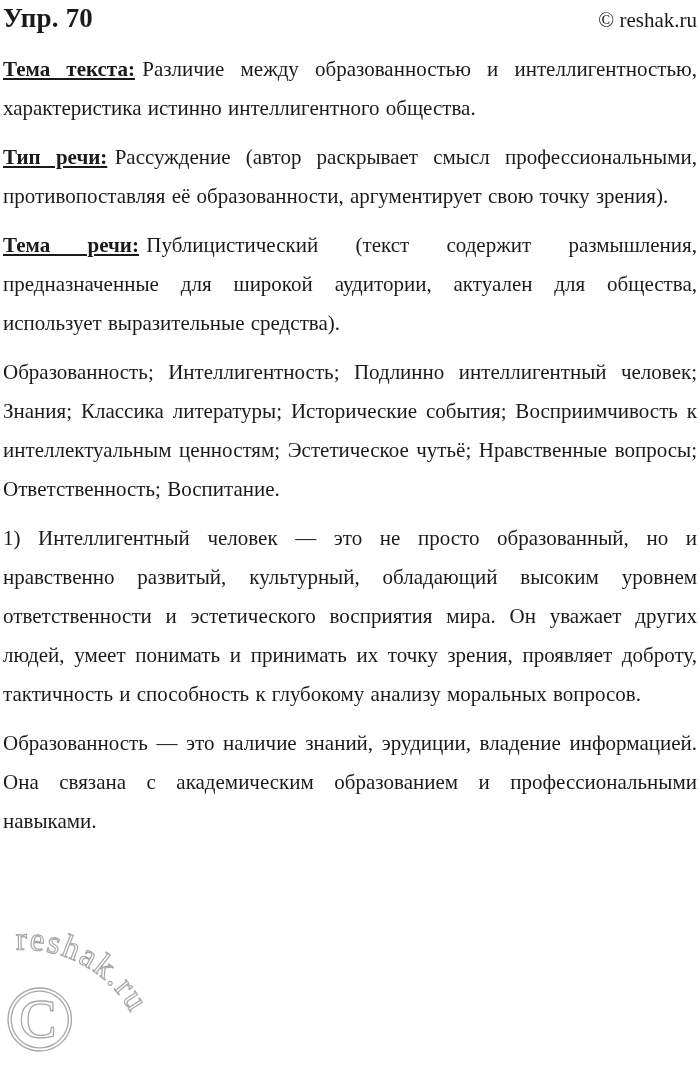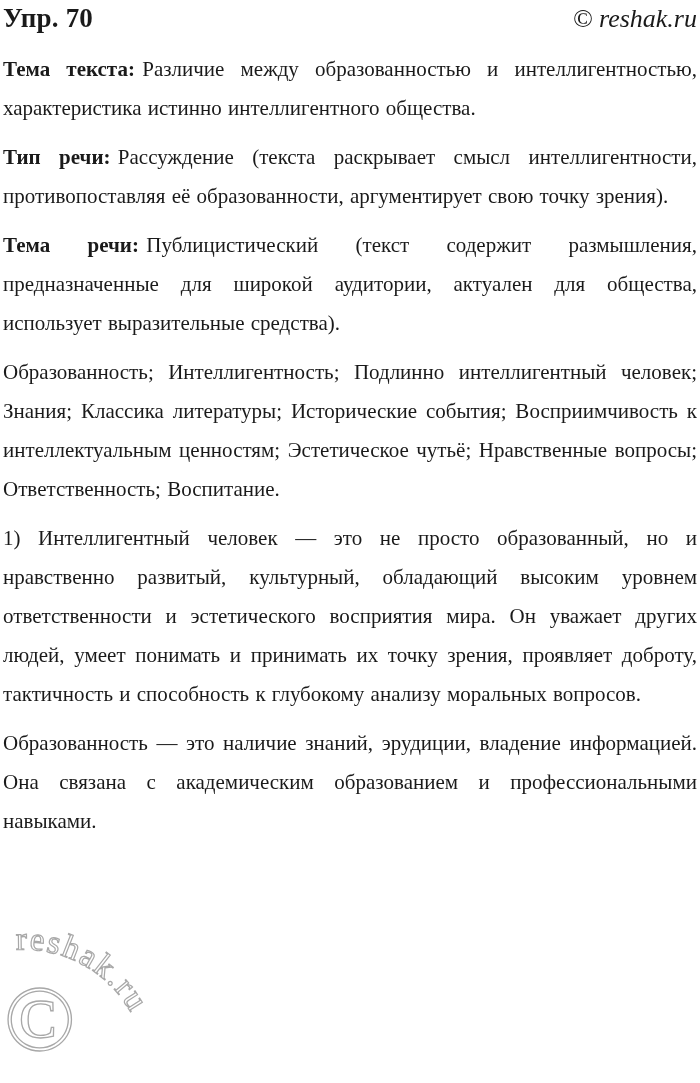--- a/index.html
+++ b/index.html
@@ -21,38 +21,37 @@
     justify-content: space-between;
     align-items: baseline;
     margin: 0 0 16px 0;
   }
   .exercise-label {
     font-weight: bold;
     font-size: 27px;
     letter-spacing: 0.2px;
   }
   .copyright-label {
-    font-size: 26px;
+    font-size: 21px;
     font-weight: normal;
-    font-style: italic;
   }
   .doc-body {
     position: relative;
     z-index: 1;
   }
   .para {
     margin: 0 0 10px 0;
     font-size: 21px;
     line-height: 39px;
     text-align: justify;
     text-align-last: left;
     word-spacing: 1px;
   }
   .para .lbl { font-weight: bold; }
-  .para .lbl:not(:empty) { margin-right: 0.35em; }
+  .para .lbl:not(:empty) { margin-right: 0.35em; text-decoration: underline; }
   .watermark {
     position: absolute;
     left: 0;
     top: 898px;
     z-index: 0;
     pointer-events: none;
   }
 </style>
 </head>
 <body>
@@ -70,21 +69,21 @@
   </svg>
 
   <div class="doc-header">
     <span class="exercise-label">Упр. 70</span>
     <span class="copyright-label">© reshak.ru</span>
   </div>
 
   <div class="doc-body">
     <p class="para"><b class="lbl">Тема текста:</b><span>Различие между образованностью и интеллигентностью, характеристика истинно интеллигентного общества.</span></p>
 
-    <p class="para"><b class="lbl">Тип речи:</b><span>Рассуждение (текста раскрывает смысл интеллигентности, противопоставляя её образованности, аргументирует свою точку зрения).</span></p>
+    <p class="para"><b class="lbl">Тип речи:</b><span>Рассуждение (автор раскрывает смысл профессиональными, противопоставляя её образованности, аргументирует свою точку зрения).</span></p>
 
     <p class="para"><b class="lbl">Тема речи:</b><span>Публицистический (текст содержит размышления, предназначенные для широкой аудитории, актуален для общества, использует выразительные средства).</span></p>
 
 
     <p class="para"><b class="lbl"></b><span>Образованность; Интеллигентность; Подлинно интеллигентный человек; Знания; Классика литературы; Исторические события; Восприимчивость к интеллектуальным ценностям; Эстетическое чутьё; Нравственные вопросы; Ответственность; Воспитание.</span></p>
 
     <p class="para"><b class="lbl"></b><span>1) Интеллигентный человек — это не просто образованный, но и нравственно развитый, культурный, обладающий высоким уровнем ответственности и эстетического восприятия мира. Он уважает других людей, умеет понимать и принимать их точку зрения, проявляет доброту, тактичность и способность к глубокому анализу моральных вопросов.</span></p>
 
     <p class="para"><b class="lbl"></b><span>Образованность — это наличие знаний, эрудиции, владение информацией. Она связана с академическим образованием и профессиональными навыками.</span></p>
 

